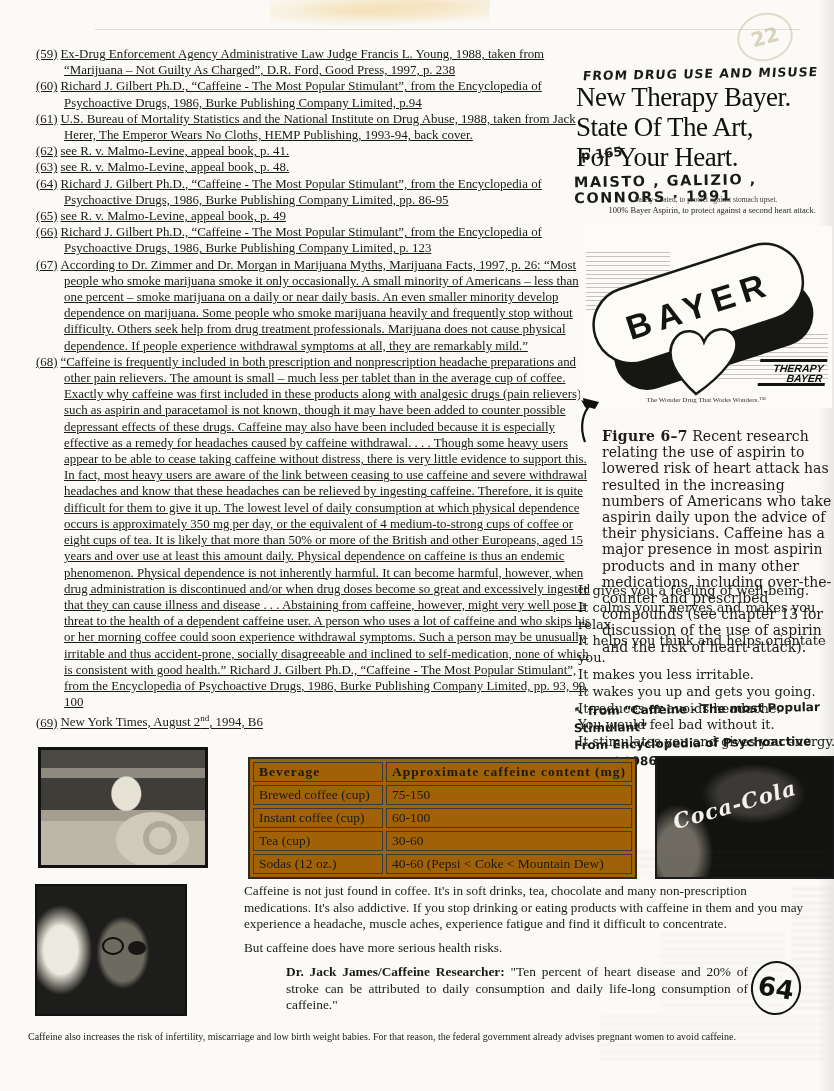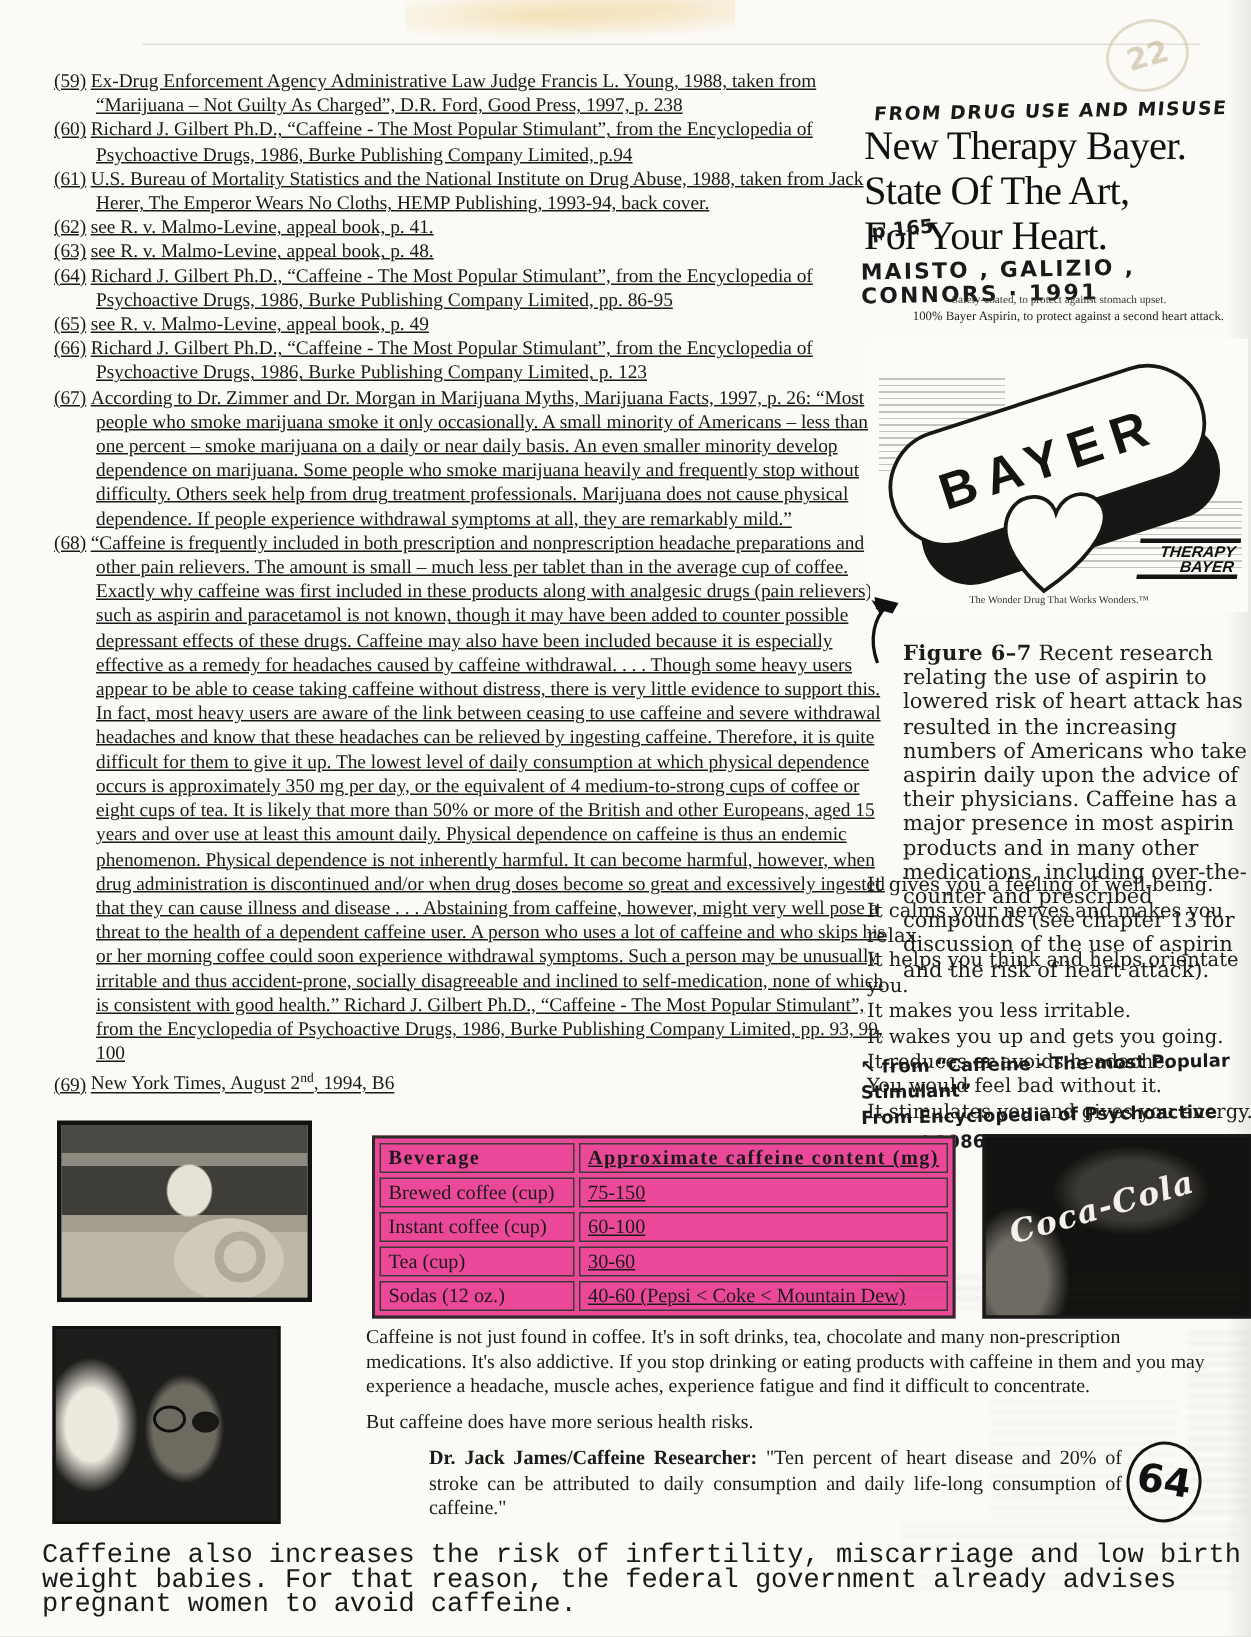--- a/index.html
+++ b/index.html
@@ -45,26 +45,26 @@
   #fig-arrow{position:absolute;left:577px;top:396px;}
   #figure-caption{position:absolute;left:602px;top:428px;width:230px;
     font-family:"DejaVu Serif",serif;font-size:14px;line-height:16.2px;color:#1d1c16;}
   #figure-caption b{letter-spacing:.3px;}
   
   #benefits{position:absolute;left:578px;top:583px;width:258px;
     font-family:"DejaVu Serif",serif;font-size:13px;line-height:16.8px;color:#20201a;}
   #hand-note{position:absolute;left:574px;top:701px;width:262px;font-size:12px;line-height:17px;transform:rotate(-1deg);}
   
   #caffeine-table{position:absolute;left:248px;top:757px;border-collapse:separate;border-spacing:3px;
-    border:2px solid #2b2b28;background:#ec4899;}
+    border:2px solid #2b2b28;background:#a16207;}
   #caffeine-table th,#caffeine-table td{border:1.5px solid #3a3a36;padding:1px 5px;
     font-family:"Liberation Serif",serif;font-size:13.5px;text-align:left;font-weight:normal;white-space:nowrap;}
   #caffeine-table th{font-weight:bold;letter-spacing:1px;}
   #caffeine-table td:first-child,#caffeine-table th:first-child{width:118px;}
-  #caffeine-table td:last-child,#caffeine-table th:last-child{width:232px;text-decoration:underline;}
+  #caffeine-table td:last-child,#caffeine-table th:last-child{width:232px;}
   
   .photo{position:absolute;overflow:hidden;}
   #photo-coffee{left:38px;top:747px;width:164px;height:115px;border:3px solid #121212;
     background:
       radial-gradient(ellipse 60px 45px at 68% 78%, #cfcabc 0 60%, rgba(0,0,0,0) 62%),
       radial-gradient(ellipse 26px 30px at 52% 38%, #e6e2d6 0 55%, rgba(0,0,0,0) 60%),
       linear-gradient(180deg,#4a4843 0 16%, #8e8a7f 16% 24%, #3f3d38 24% 52%, #a39e90 52% 62%, #bdb7a8 62% 100%);
   }
   #photo-coffee::after{content:"";position:absolute;left:62%;top:62%;width:22px;height:22px;
     border:6px solid #b0aa9a;border-radius:50%;}
@@ -84,21 +84,21 @@
   }
   #coke-script{position:absolute;left:14px;top:34px;transform:rotate(-16deg);
     font:italic bold 21px "DejaVu Serif",serif;color:#f3f1ea;letter-spacing:1px;white-space:nowrap;}
   
   #para1{position:absolute;left:244px;top:883px;width:572px;font-size:13.2px;line-height:16.6px;}
   #para2{position:absolute;left:244px;top:940px;width:420px;font-size:13.2px;}
   #quote{position:absolute;left:286px;top:964px;width:462px;font-size:13.4px;line-height:16.6px;text-align:justify;}
   #circled-64{position:absolute;left:751px;top:961px;width:46px;height:50px;
     border:2.5px solid #131313;border-radius:50%;display:flex;align-items:center;justify-content:center;
     font:700 26px "DejaVu Sans",sans-serif;transform:rotate(9deg);color:#111;}
-  #footer-text{position:absolute;left:28px;top:1029px;width:804px;font-size:18px;line-height:16.6px;font-family:Liberation Mono, monospace;}
+  #footer-text{position:absolute;left:28px;top:1029px;width:804px;font-size:10px;line-height:16.6px;}
 </style>
 </head>
 <body>
 
 <div id="paper">
 
   <div class="smudge" style="left:270px;top:-6px;width:220px;height:34px;
               background:radial-gradient(ellipse at 40% 50%, rgba(232,184,78,.32), rgba(232,184,78,0) 70%),
                          radial-gradient(ellipse at 78% 30%, rgba(226,170,60,.22), rgba(226,170,60,0) 60%);"></div>
   <div class="faint-line" style="left:95px;top:29px;width:705px;"></div>

